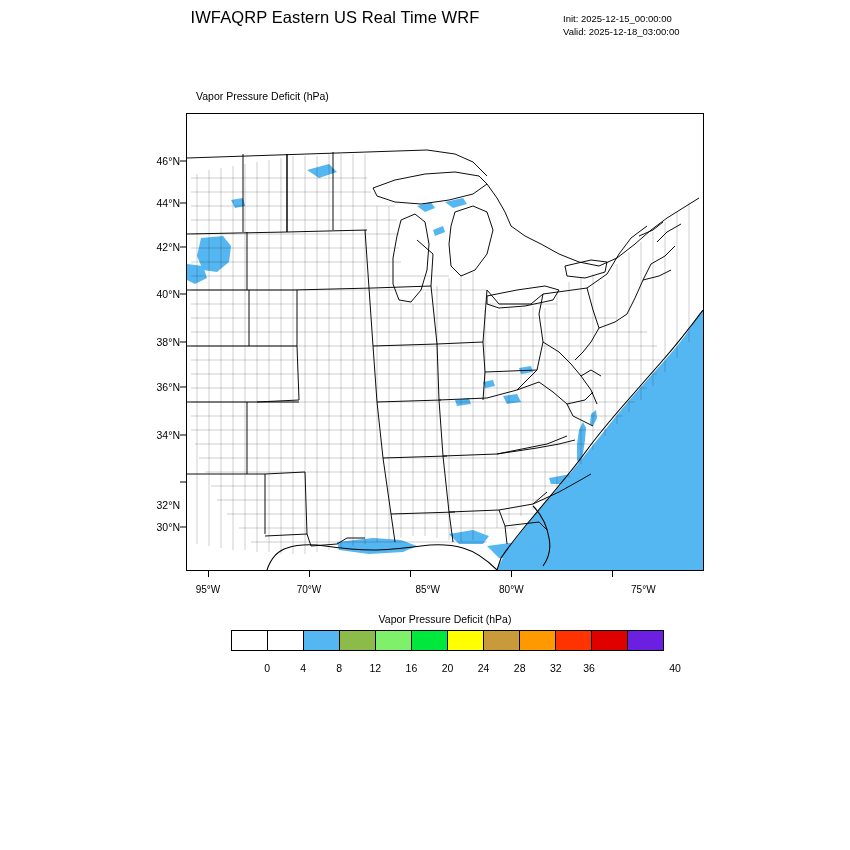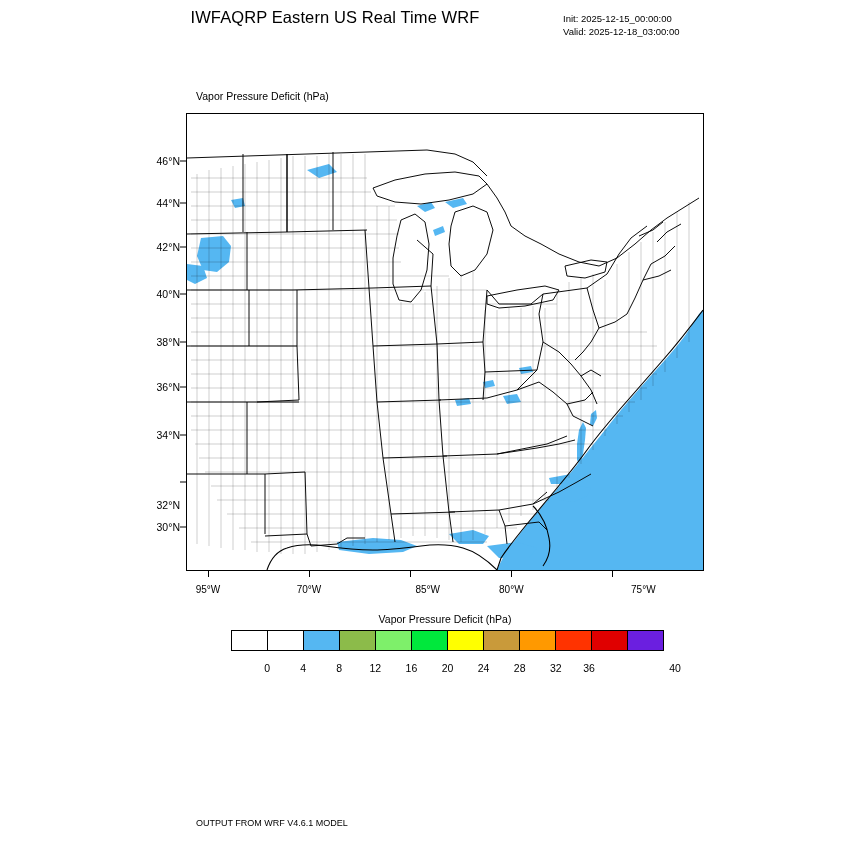--- a/index.html
+++ b/index.html
@@ -427,14 +427,13 @@
     <div class="abs cbar-tick-label" style="left: 180.417px;">16</div>
     <div class="abs cbar-tick-label" style="left: 216.5px;">20</div>
     <div class="abs cbar-tick-label" style="left: 252.583px;">24</div>
     <div class="abs cbar-tick-label" style="left: 288.667px; text-align: center;">28</div>
     <div class="abs cbar-tick-label" style="left: 324.75px;">32</div>
     <div class="abs cbar-tick-label" style="left: 358px;">36</div>
     <div class="abs cbar-tick-label" style="left: 398px; margin-left: 46px;">40</div>
   </div>
 
 <div class="abs" id="footer">
-  <div>OUTPUT FROM WRF V4.6.1 MODEL</div>
 </div>
 
 </body></html>

